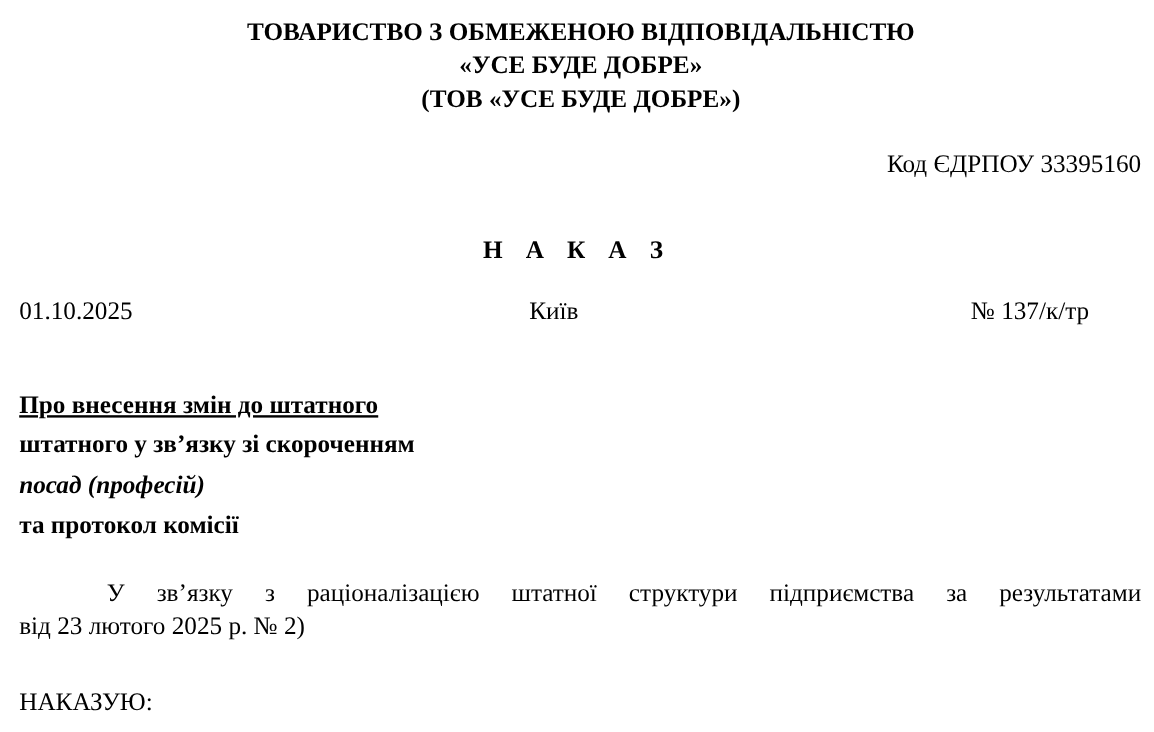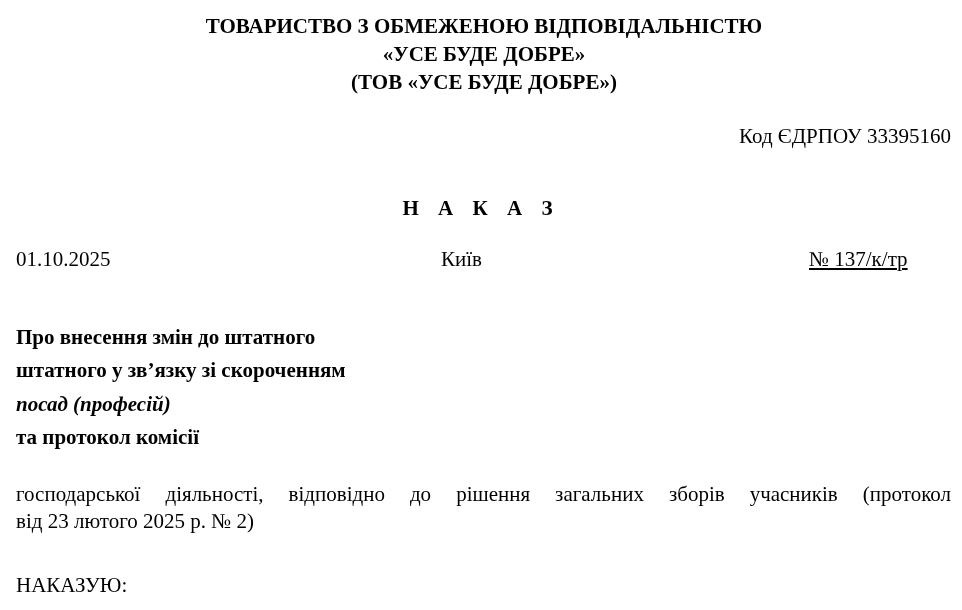--- a/index.html
+++ b/index.html
@@ -75,29 +75,29 @@
   <div class="header-line" style="top:12px;">ТОВАРИСТВО З ОБМЕЖЕНОЮ ВІДПОВІДАЛЬНІСТЮ</div>
   <div class="header-line" style="top:40px;">«УСЕ БУДЕ ДОБРЕ»</div>
   <div class="header-line" style="top:68px;">(ТОВ «УСЕ БУДЕ ДОБРЕ»)</div>
 
   <div class="abs" style="top:124px; right:11px;">Код ЄДРПОУ 33395160</div>
 
   <div class="title-order" style="top:180px;">Н А К А З</div>
 
   <div class="abs" style="top:247px; left:16px;">01.10.2025</div>
   <div class="abs" style="top:247px; left:441px;">Київ</div>
-  <div class="abs" style="top:247px; left:809px;text-decoration:underline;">№ 137/к/тр</div>
+  <div class="abs" style="top:247px; left:809px;">№ 137/к/тр</div>
 
   <div>
-    <div class="subject-line" style="top:325px;">Про внесення змін до штатного</div>
+    <div class="subject-line" style="top:325px;text-decoration:underline;">Про внесення змін до штатного</div>
     <div class="subject-line" style="top:358px;">штатного у зв’язку зі скороченням</div>
     <div class="subject-line" style="top:392px;font-style:italic;">посад (професій)</div>
     <div class="subject-line" style="top:425px;">та протокол комісії</div>
   </div>
 
   <div class="para" style="top:481px;">
-    <span class="para-line">господарської діяльності, відповідно до рішення загальних зборів учасників (протокол</span>
+    <span class="para-line first">У зв’язку з раціоналізацією штатної структури підприємства за результатами</span>
     <span class="para-line last">від 23 лютого 2025 р. № 2)</span>
   </div>
 
   <div class="abs" style="top:573px; left:16px;">НАКАЗУЮ:</div>
 
 </div>
 
 </body></html>

